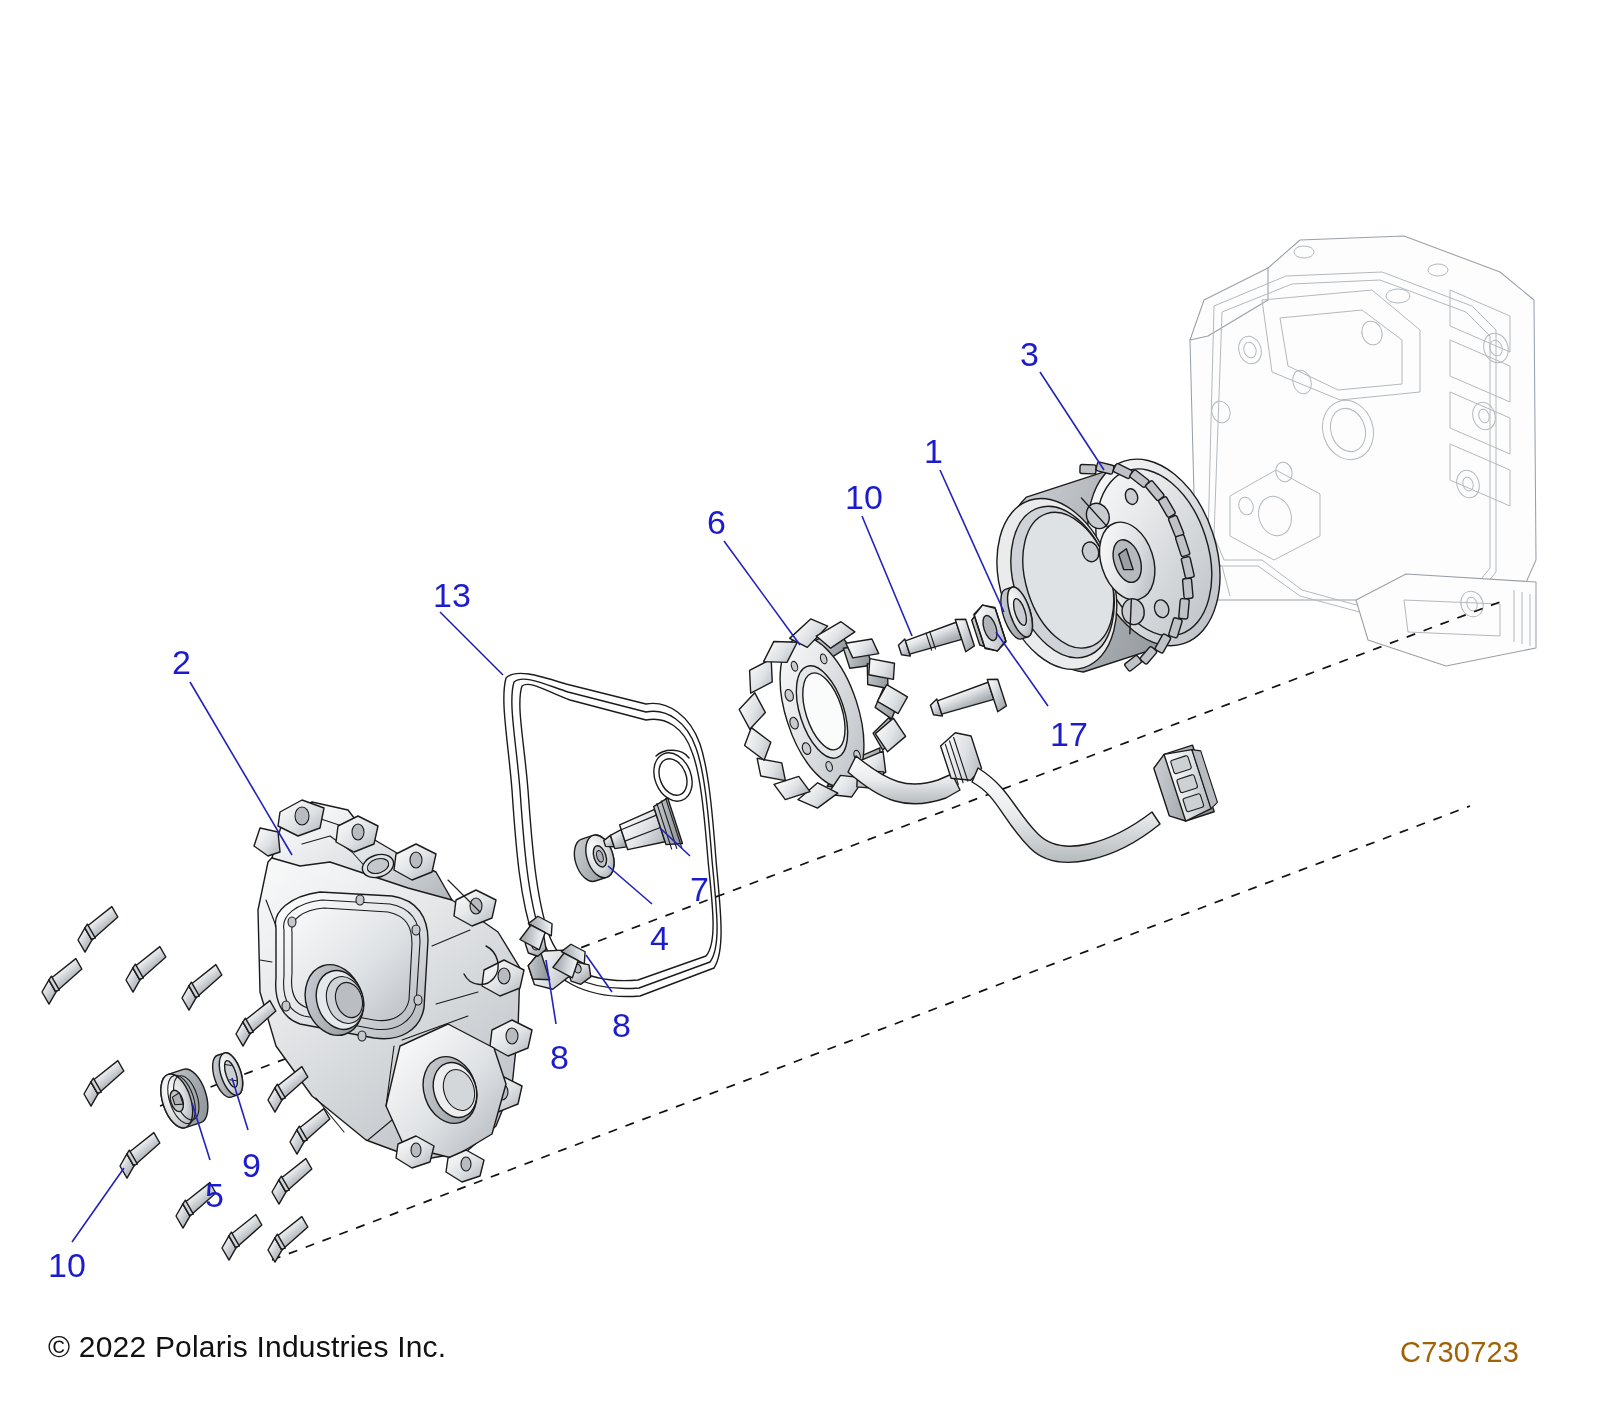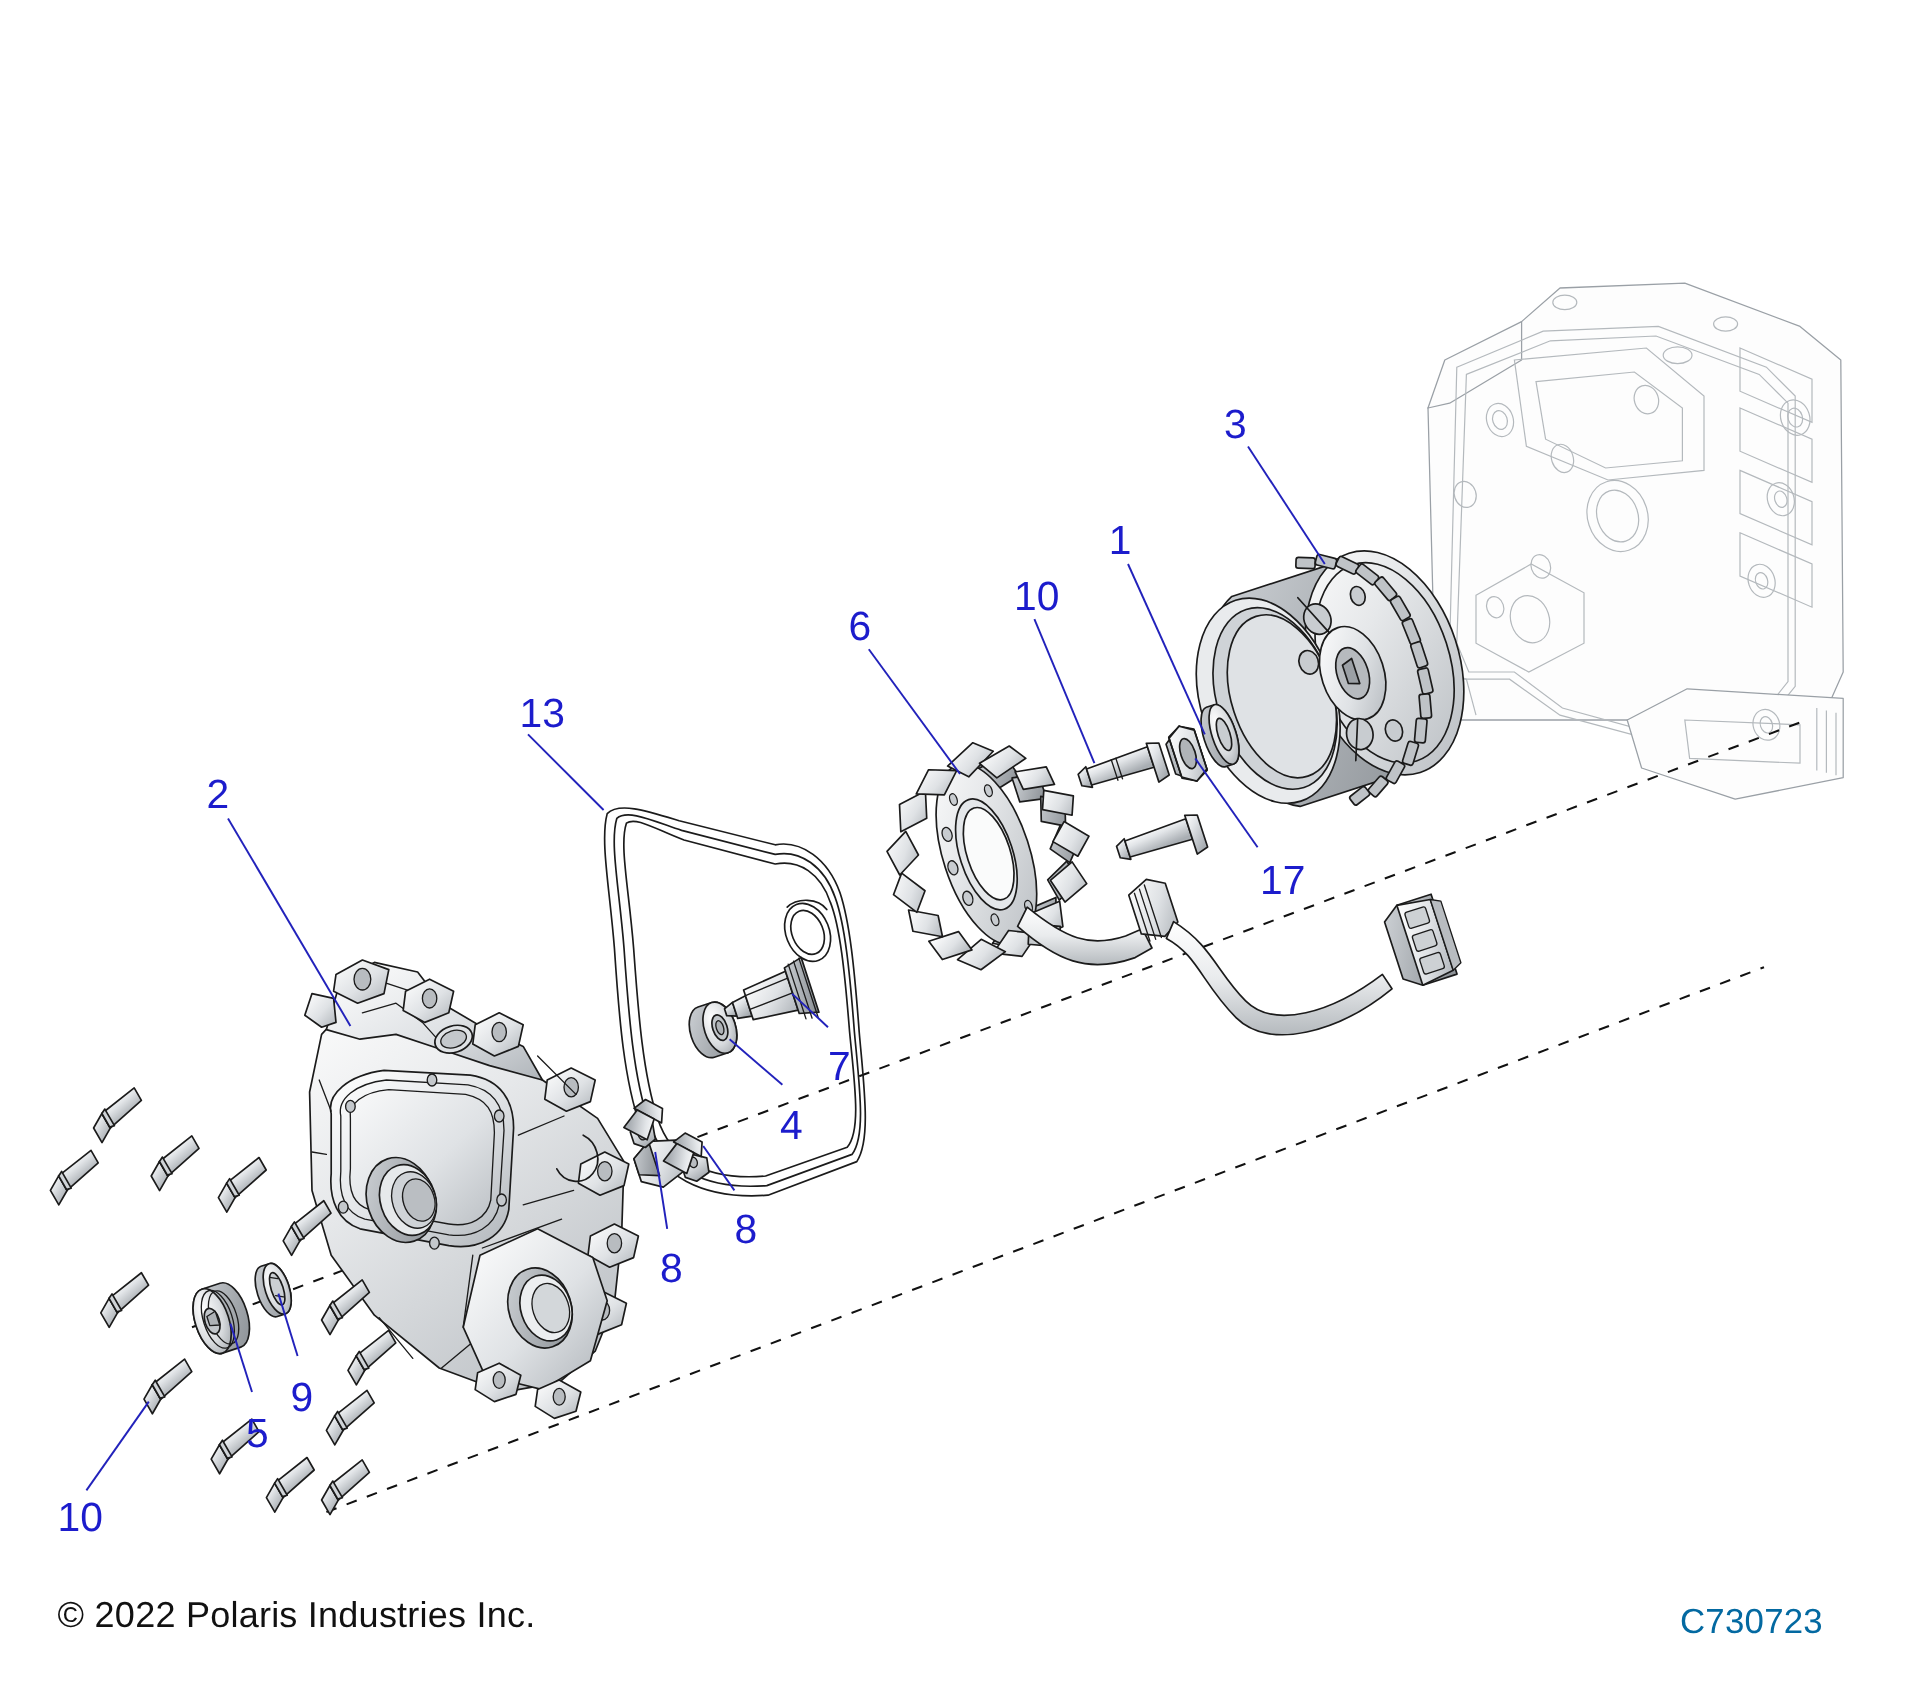--- a/index.html
+++ b/index.html
@@ -3,21 +3,21 @@
 <meta charset="utf-8">
 <style>
   html,body{margin:0;padding:0;background:#ffffff;}
   body{width:1600px;height:1422px;position:relative;overflow:hidden;
        font-family:"Liberation Sans", sans-serif;-webkit-font-smoothing:antialiased;}
   #sheet{position:absolute;inset:0;width:1600px;height:1422px;}
   svg.layer{position:absolute;left:0;top:0;width:1600px;height:1422px;overflow:visible;}
   .callout-num{position:absolute;color:#1c1ccc;font-size:34px;font-family:"Liberation Sans",sans-serif;
                font-weight:400;line-height:1;white-space:nowrap;}
   .footer-left{position:absolute;left:48px;top:1330px;font-size:30px;color:#111;letter-spacing:.2px;}
-  .footer-right{position:absolute;left:1400px;top:1336px;font-size:29px;color:#0369a1;letter-spacing:.2px;}
+  .footer-right{position:absolute;left:1400px;top:1336px;font-size:29px;color:#a16207;letter-spacing:.2px;}
   .lead{stroke:#2222bb;stroke-width:1.6;fill:none;}
   .axis{stroke:#111;stroke-width:1.7;fill:none;stroke-dasharray:9 9;stroke-linecap:butt;}
   .olf{stroke:#1b1b1b;stroke-width:1.4;stroke-linejoin:round;stroke-linecap:round;}
   .thin{stroke-width:1.1;}
   .ghost{stroke:#9aa0a6;stroke-width:1.05;fill:#fdfdfd;stroke-linejoin:round;}
   .ghost2{stroke:#b4b9bd;stroke-width:1;fill:none;}
 </style>
 </head>
 <body>
 

